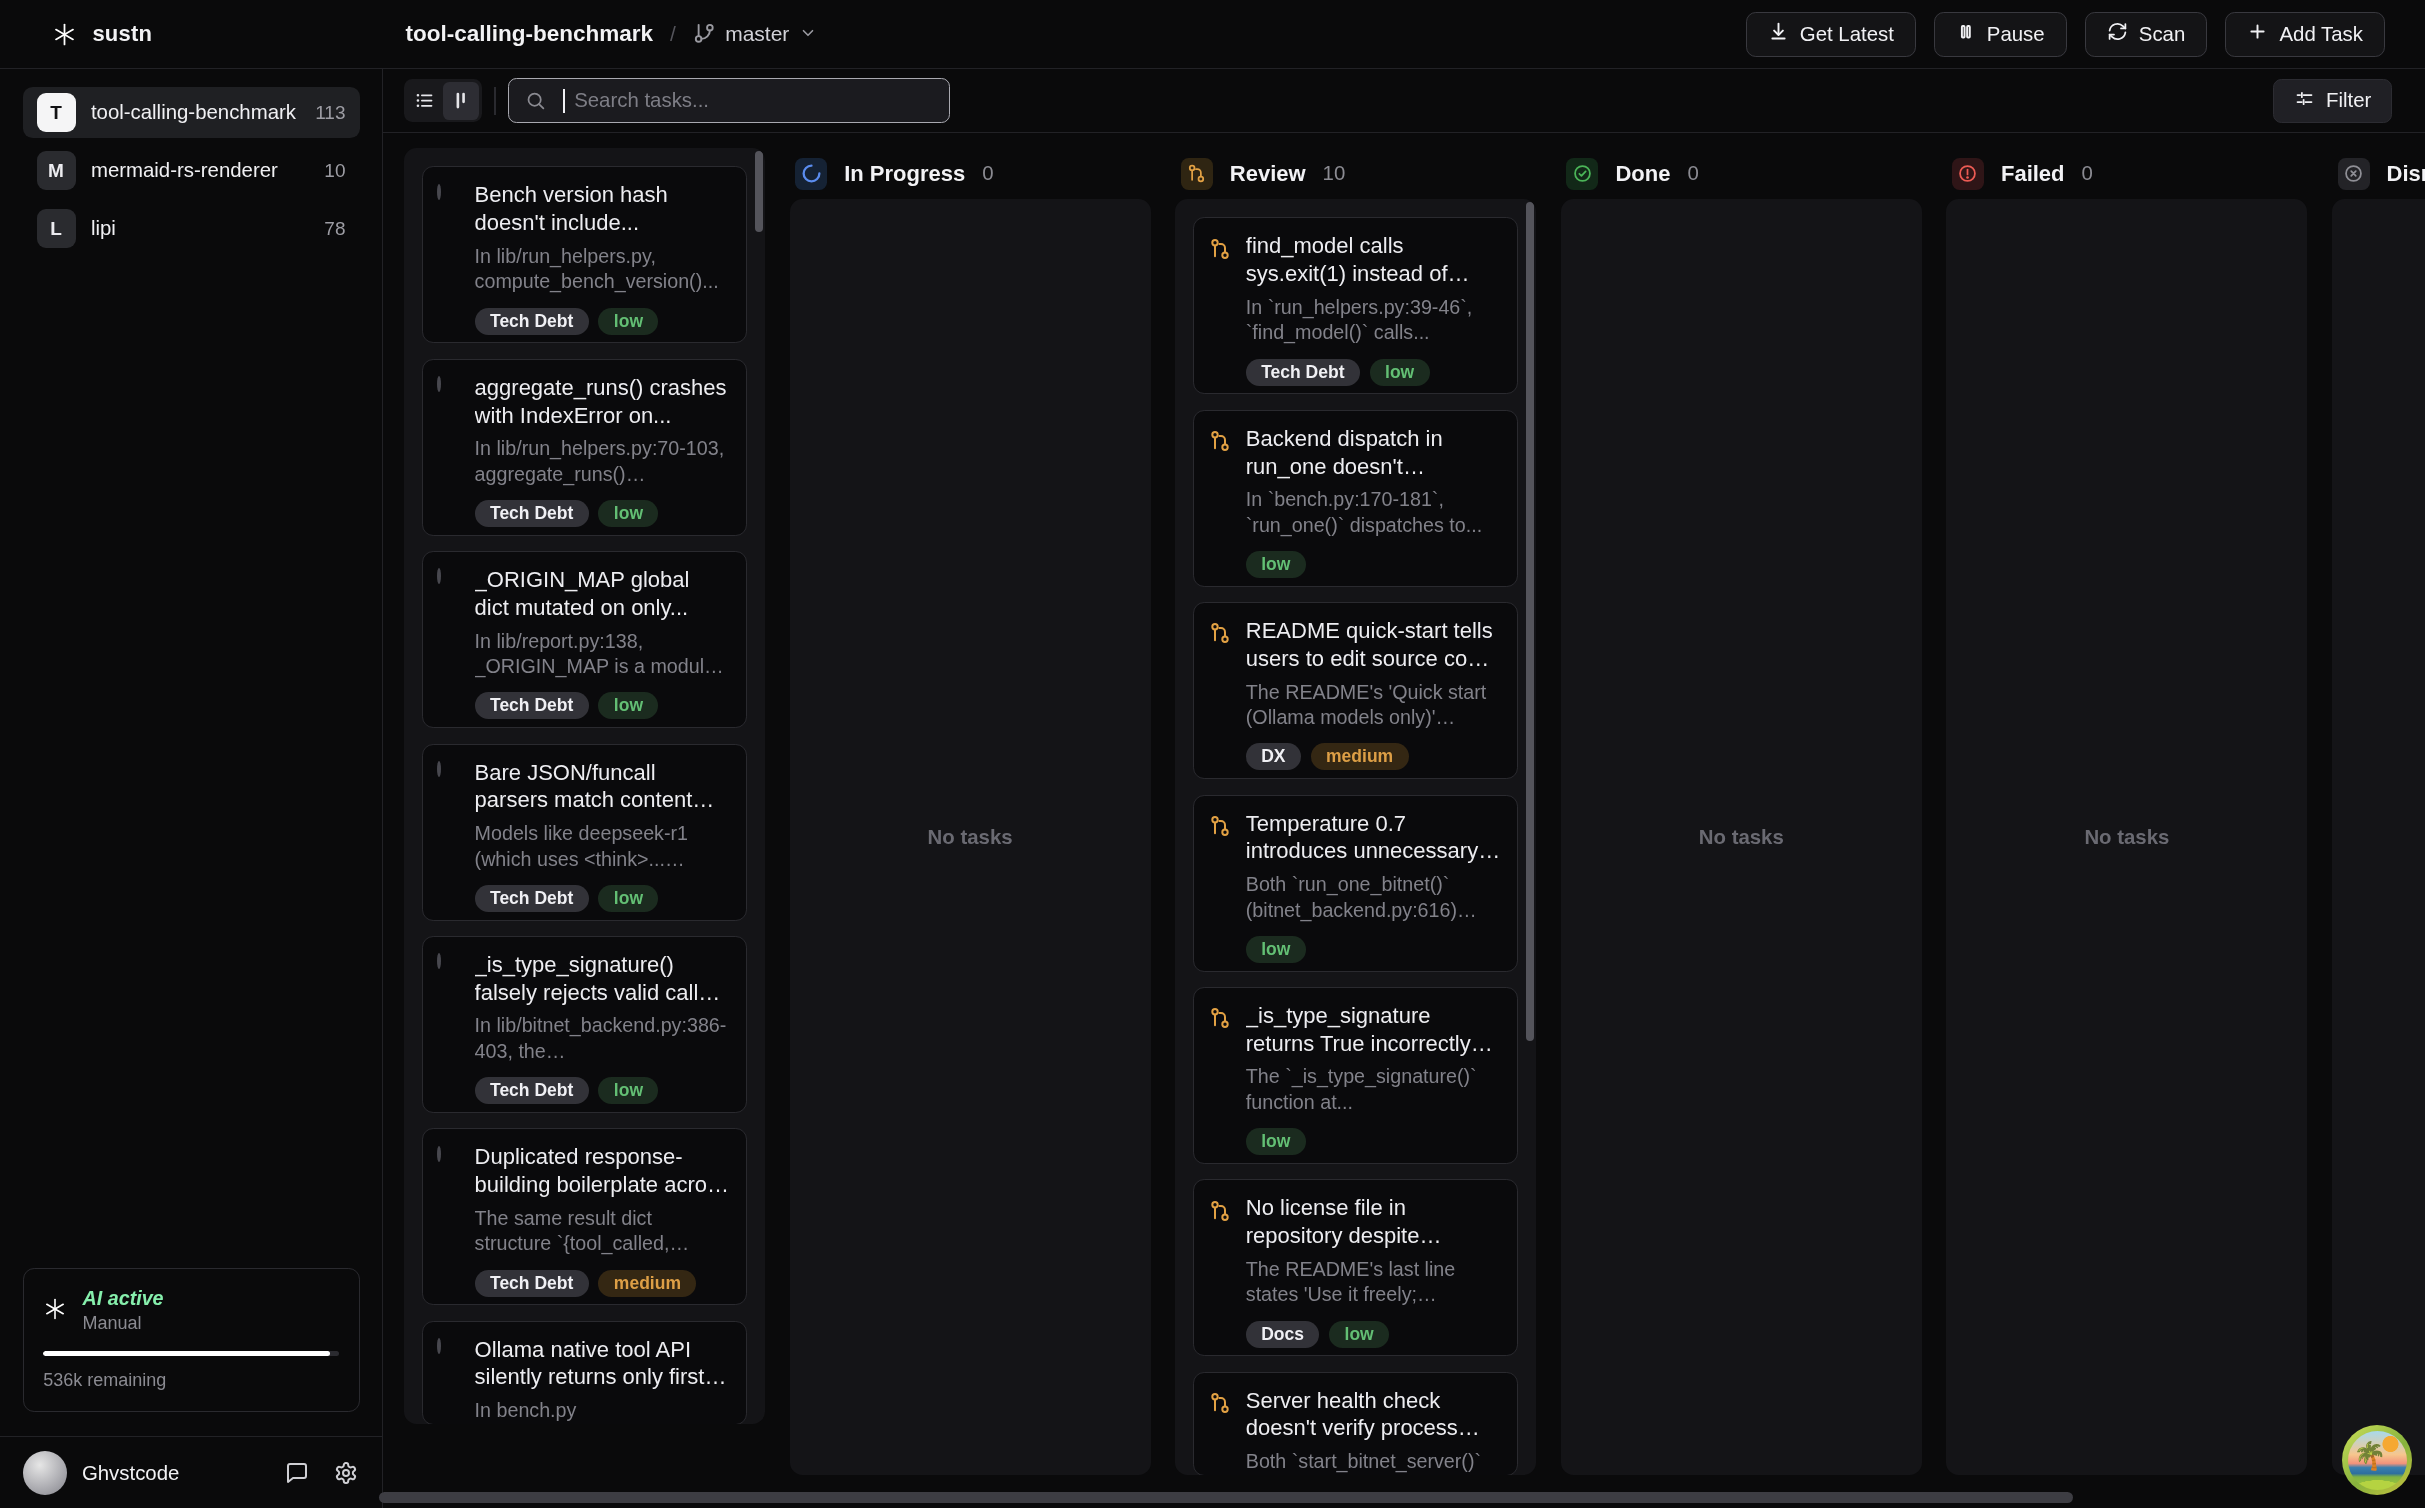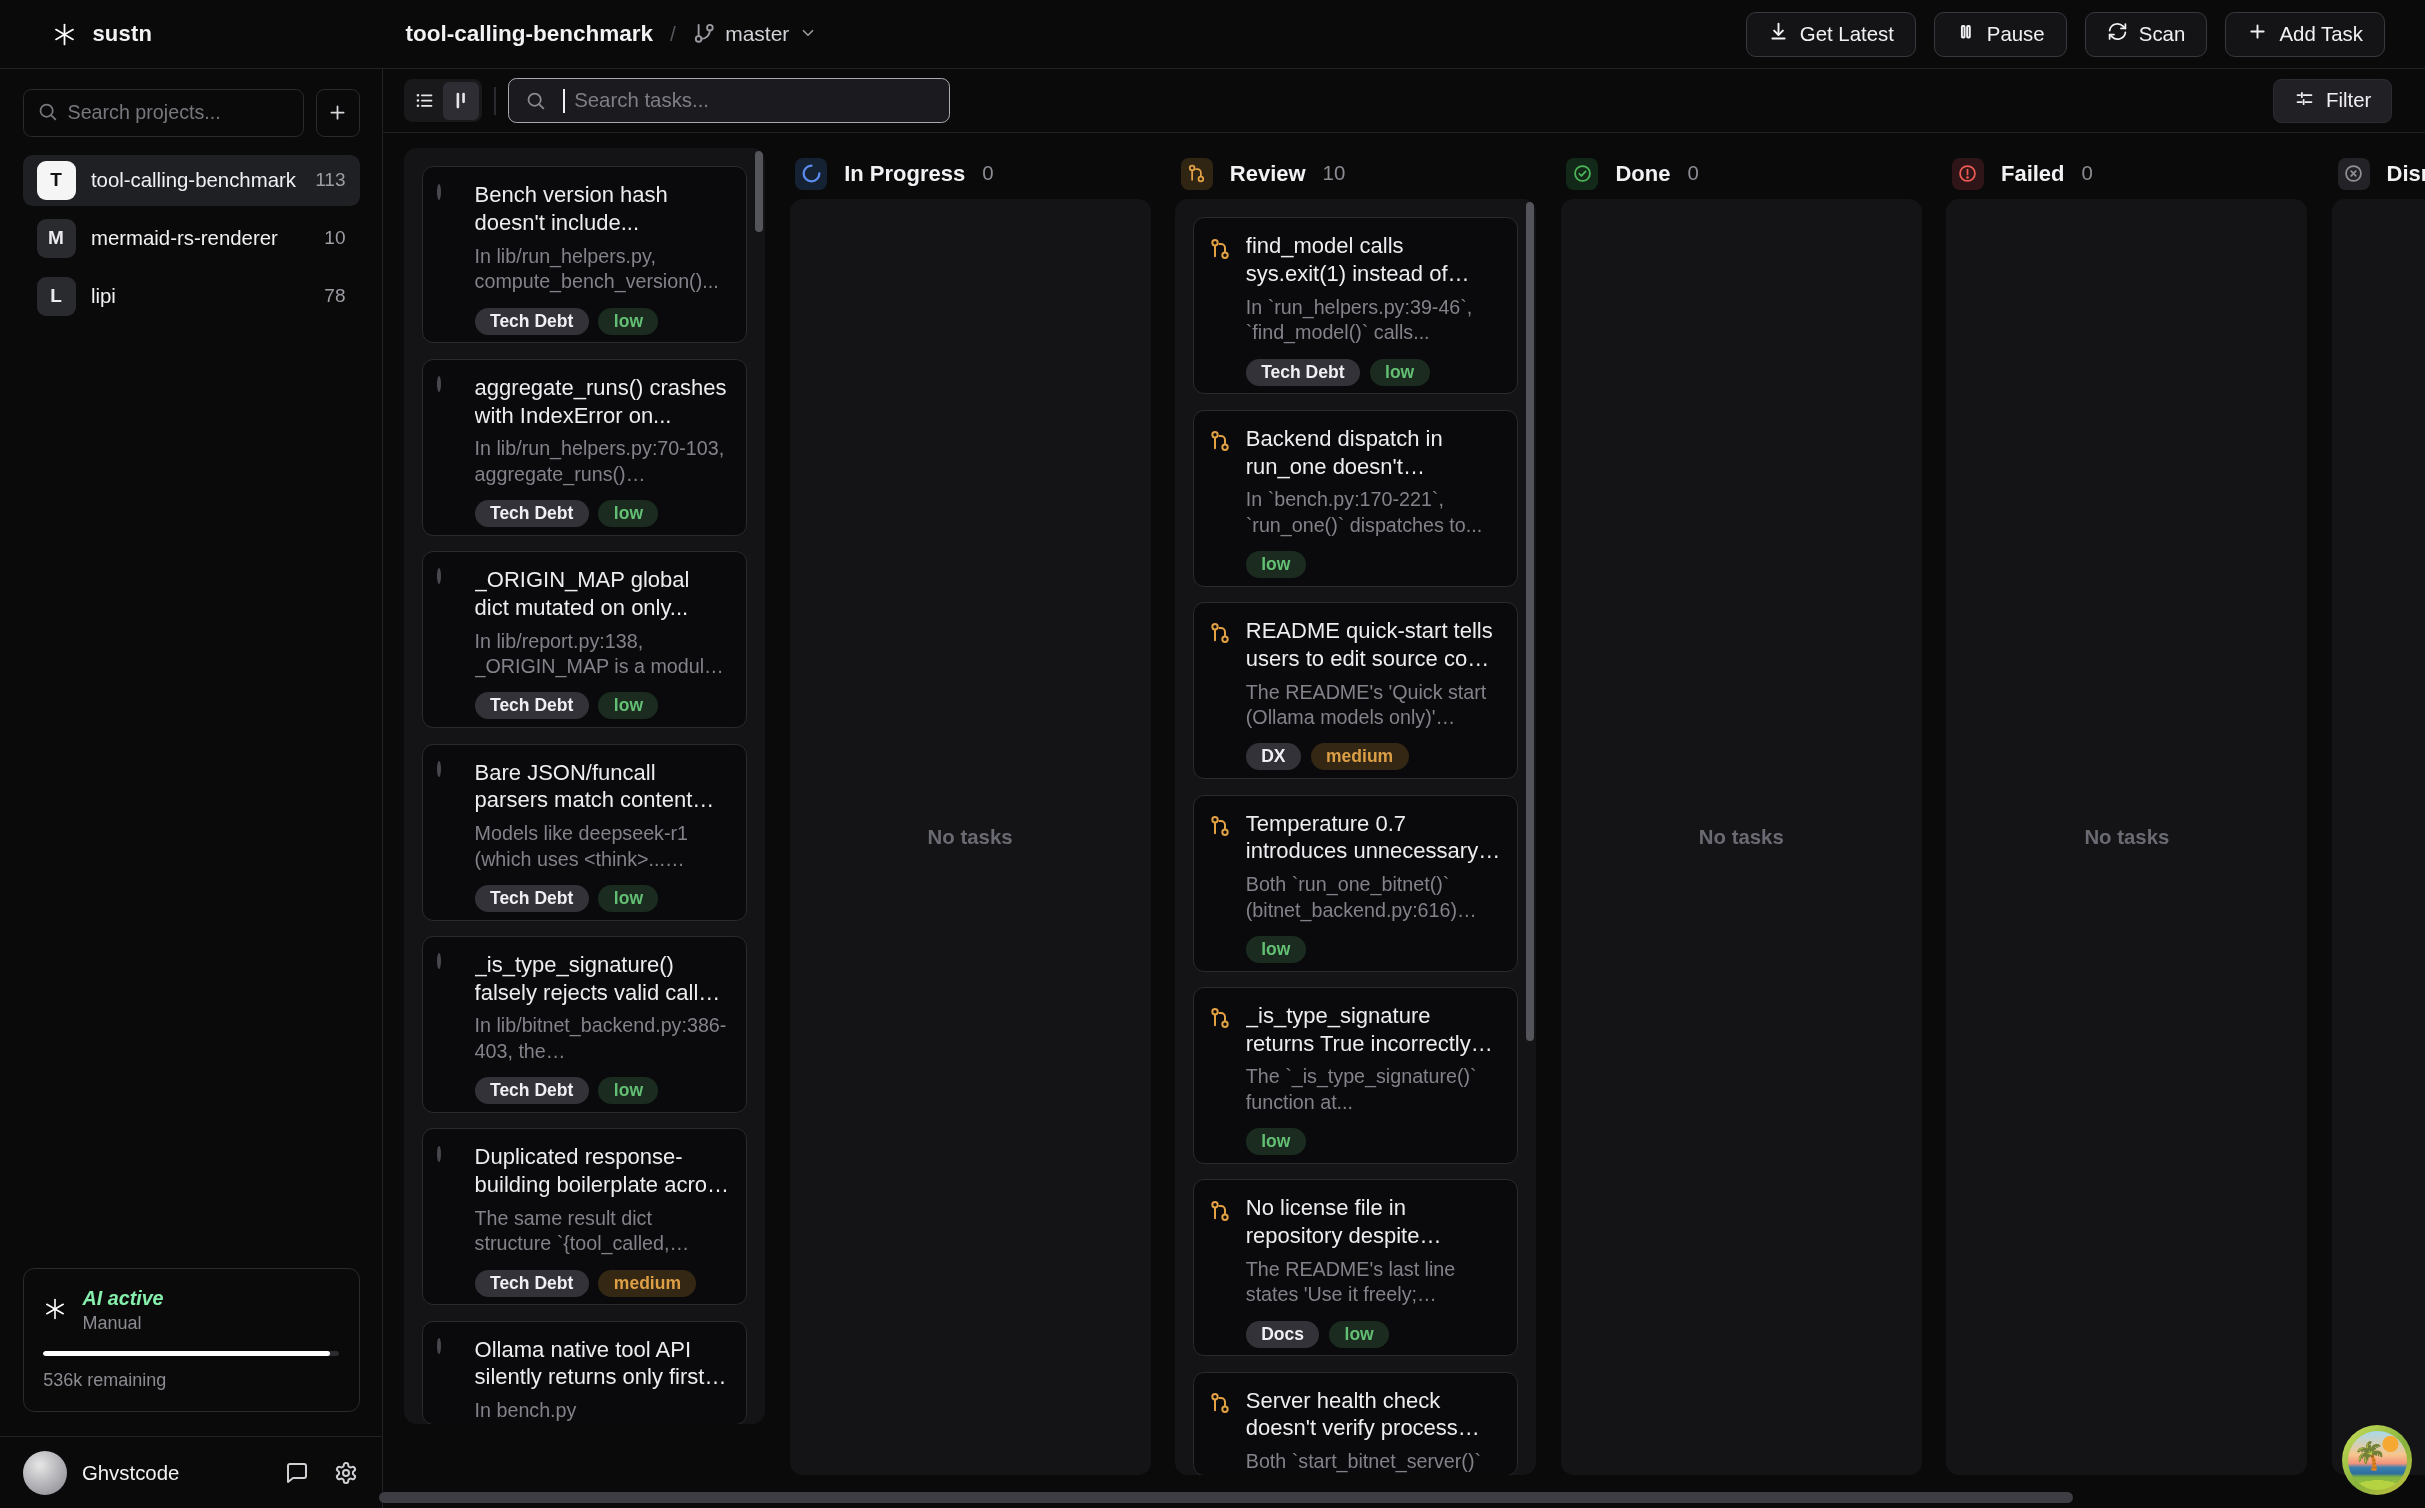--- a/index.html
+++ b/index.html
@@ -190,36 +190,20 @@
               </svg></span>
             <span>Add Task</span>
           </button>
         </div>
     </div>
   </header>
 
   <div class="body-row">
 
     <aside class="sidebar">
-      <div class="sb-search-row">
-        <div class="sb-search">
-          <span class="mag">
-            <svg width="21" height="21" viewBox="0 0 24 24" fill="none" stroke="currentColor" stroke-width="2" stroke-linecap="round">
-              <circle cx="11" cy="11" r="7"></circle>
-                <line x1="16.3" y1="16.3" x2="21" y2="21"></line>
-            </svg>
-          </span>
-          <input value="" placeholder="Search projects..." style="">
-        </div>
-        <button class="sb-plus">
-          <svg width="21" height="21" viewBox="0 0 24 24" fill="none" stroke="currentColor" stroke-width="2" stroke-linecap="round">
-            <path d="M12 5v14M5 12h14"></path>
-          </svg>
-        </button>
-      </div>
       <div class="sb-projects" id="sb-projects">
   <div class="sb-item sel">
     <span class="sb-avatar">T</span>
     <span class="sb-name">tool-calling-benchmark</span>
     <span class="sb-count">113</span>
   </div>
 
   <div class="sb-item">
     <span class="sb-avatar">M</span>
     <span class="sb-name">mermaid-rs-renderer</span>
@@ -448,21 +432,21 @@
 
   <article class="card">
     <span class="card-lead"><svg width="24" height="24" viewBox="0 0 24 24" fill="none" stroke="#e2a144" stroke-width="2" stroke-linecap="round" stroke-linejoin="round">
                     <circle cx="7" cy="5.8" r="2.7"></circle>
                     <path d="M7 8.8V19.2"></path>
                     <circle cx="17" cy="18.2" r="2.7"></circle>
                     <path d="M17 15.2V11a4 4 0 0 0-4-4h-1.6"></path>
                   </svg></span>
     <span class="card-main">
       <div class="card-title">Backend dispatch in run_one doesn't validate...</div>
-      <div class="card-desc">In `bench.py:170-221`, `run_one()` dispatches to...</div>
+      <div class="card-desc">In `bench.py:170-181`, `run_one()` dispatches to...</div>
       <div class="card-tags">
                     <span class="tag low">low</span>
                   </div>
     </span>
   </article>
 
   <article class="card">
     <span class="card-lead"><svg width="24" height="24" viewBox="0 0 24 24" fill="none" stroke="#e2a144" stroke-width="2" stroke-linecap="round" stroke-linejoin="round">
                     <circle cx="7" cy="5.8" r="2.7"></circle>
                     <path d="M7 8.8V19.2"></path>

